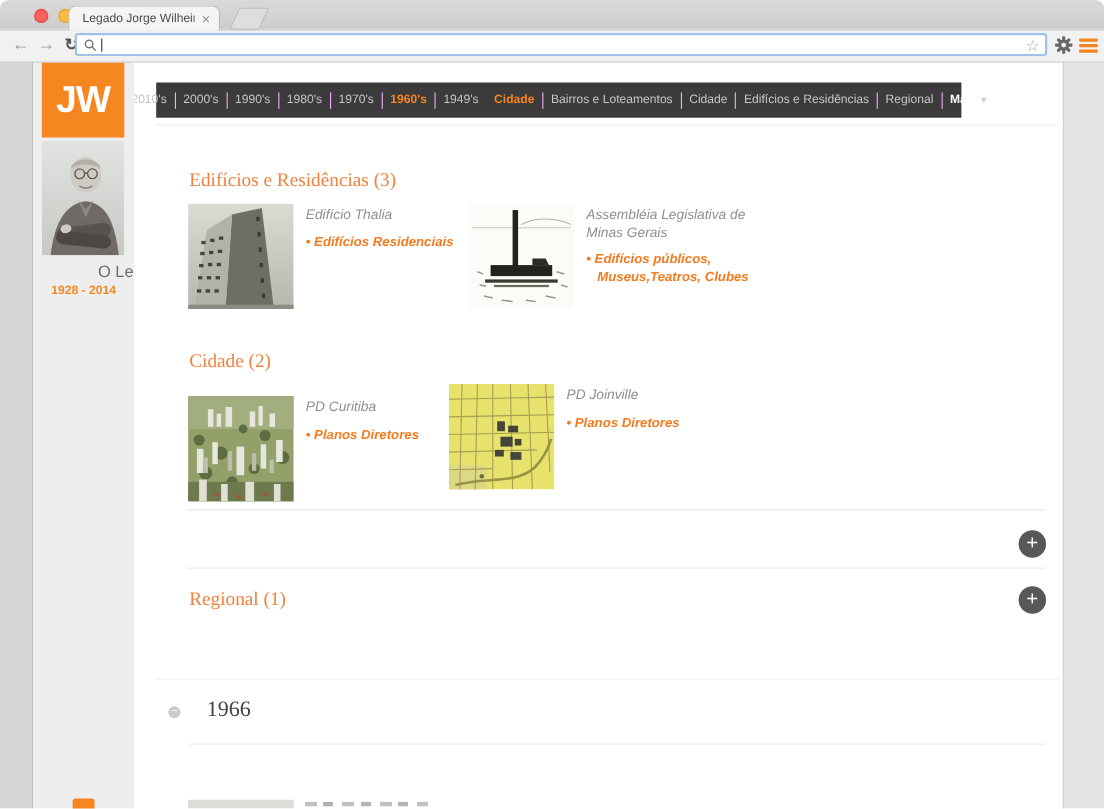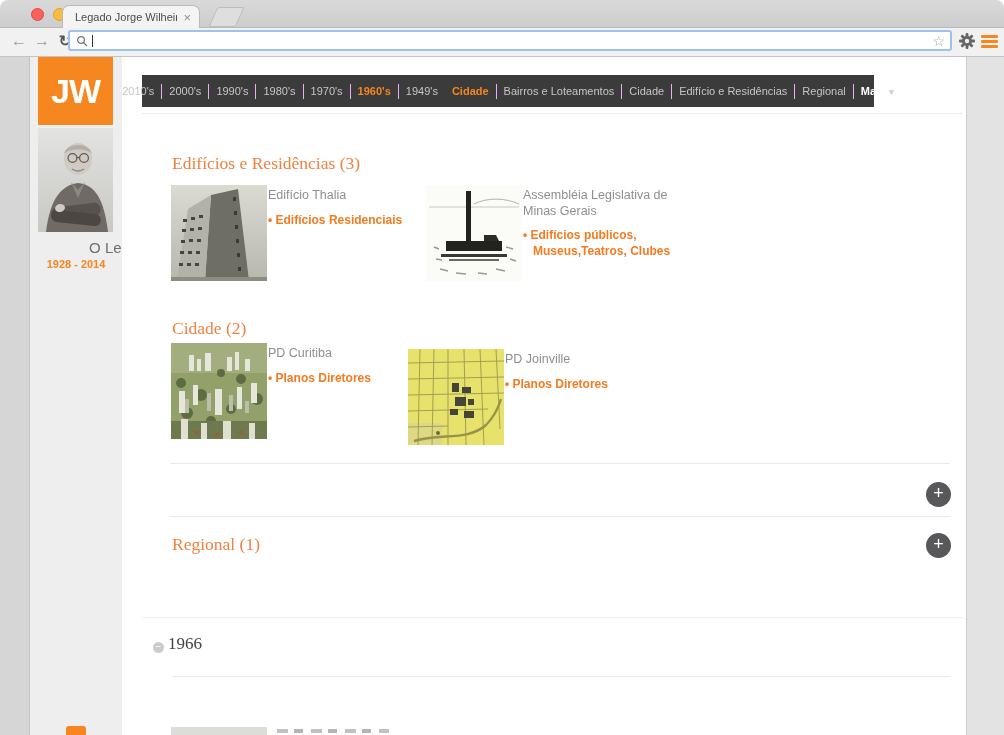--- a/index.html
+++ b/index.html
@@ -65,29 +65,29 @@
   .nav-item.mais .caret{font-size:9px;color:#cfcfcf;margin-left:4px;}
   .head-divider{position:absolute;left:20px;right:3px;top:56px;border-top:1px solid #ececec;}
 
   
   .sec-h{position:absolute;font-family:"Liberation Serif",serif;font-size:17.5px;
     color:var(--heading);white-space:nowrap;}
   .divider{position:absolute;left:48px;right:16px;border-top:1px solid #e9e9e9;}
   .card{position:absolute;display:flex;}
   .thumb{width:96px;height:96px;flex:none;cursor:pointer;}
   .thumb svg{display:block;width:96px;height:96px;}
-  .card-txt{width:150px;margin-left:1px;padding-top:3px;}
+  .card-txt{width:150px;margin-left:11px;padding-top:3px;font-style:italic;}
   .card-title{font-size:12.5px;color:#8f8f8f;line-height:1.25;cursor:pointer;}
   .card-cats{margin-top:9px;font-size:12px;font-weight:bold;color:var(--link);
     line-height:1.3;padding-left:10px;text-indent:-10px;cursor:pointer;}
   .plusbtn{position:absolute;left:804px;width:25px;height:25px;border-radius:50%;background:#58585a;
     color:#fff;font-size:18px;line-height:23px;text-align:center;cursor:pointer;font-weight:normal;}
   .yeartoggle{position:absolute;left:31px;width:11px;height:11px;border-radius:50%;background:#cbcbcb;
     color:#fff;font-size:10px;line-height:10px;text-align:center;cursor:pointer;}
-  .year-h{position:absolute;left:46px;font-family:"Liberation Serif",serif;font-size:17px;color:#424242;}
+  .year-h{position:absolute;left:66px;font-family:"Liberation Serif",serif;font-size:20px;color:#424242;}
   .cut-thumb{position:absolute;left:49px;top:670px;width:96px;height:96px;background:#dcdcd8;}
   .cut-text{position:absolute;left:155px;top:672px;width:112px;height:4px;opacity:.55;
     background:repeating-linear-gradient(90deg,#8f8f8f 0 11px,transparent 11px 17px,#777 17px 26px,transparent 26px 34px);}
 </style>
 </head>
 <body>
 
 <div class="win">
 
   <div class="tabstrip">
@@ -170,21 +170,21 @@
       <span class="nav-item first">2010's</span>
       <span class="nav-item">2000's</span>
       <span class="nav-item">1990's</span>
       <span class="nav-item">1980's</span>
       <span class="nav-item">1970's</span>
       <span class="nav-item active">1960's</span>
       <span class="nav-item">1949's</span>
       <span class="nav-item active nosep">Cidade</span>
       <span class="nav-item">Bairros e Loteamentos</span>
       <span class="nav-item">Cidade</span>
-      <span class="nav-item">Edifício e Residências</span>
+      <span class="nav-item">Edifícios e Residências</span>
       <span class="nav-item">Regional</span>
       <span class="nav-item mais"><span>Mais</span><span class="caret">▾</span></span>
     </div>
     <div class="head-divider"></div>
 
     <div class="sec-h" style="left:50px;top:96px;">Edifícios e Residências (3)</div>
 
     <div class="card" style="left:49px;top:128px;">
       <div class="thumb">
         <svg viewBox="0 0 96 96">
@@ -246,21 +246,21 @@
         </svg>
       </div>
       <div class="card-txt">
         <div class="card-title">Assembléia Legislativa de Minas Gerais</div>
         <div class="card-cats">• Edifícios públicos, Museus,Teatros, Clubes</div>
       </div>
     </div>
 
     <div class="sec-h" style="left:50px;top:261px;">Cidade (2)</div>
 
-    <div class="card" style="left:49px;top:286px;">
+    <div class="card" style="left:49px;top:303px;">
       <div class="thumb">
         <svg viewBox="0 0 96 96">
           <rect width="96" height="96" fill="#93a06a"></rect>
           <rect y="0" width="96" height="30" fill="#a3ae7e"></rect>
           <g fill="#5d6c41">
             <circle cx="10" cy="40" r="5"></circle>
               <circle cx="30" cy="52" r="6"></circle>
               <circle cx="70" cy="36" r="5"></circle>
             <circle cx="86" cy="56" r="6"></circle>
               <circle cx="50" cy="30" r="4"></circle>

